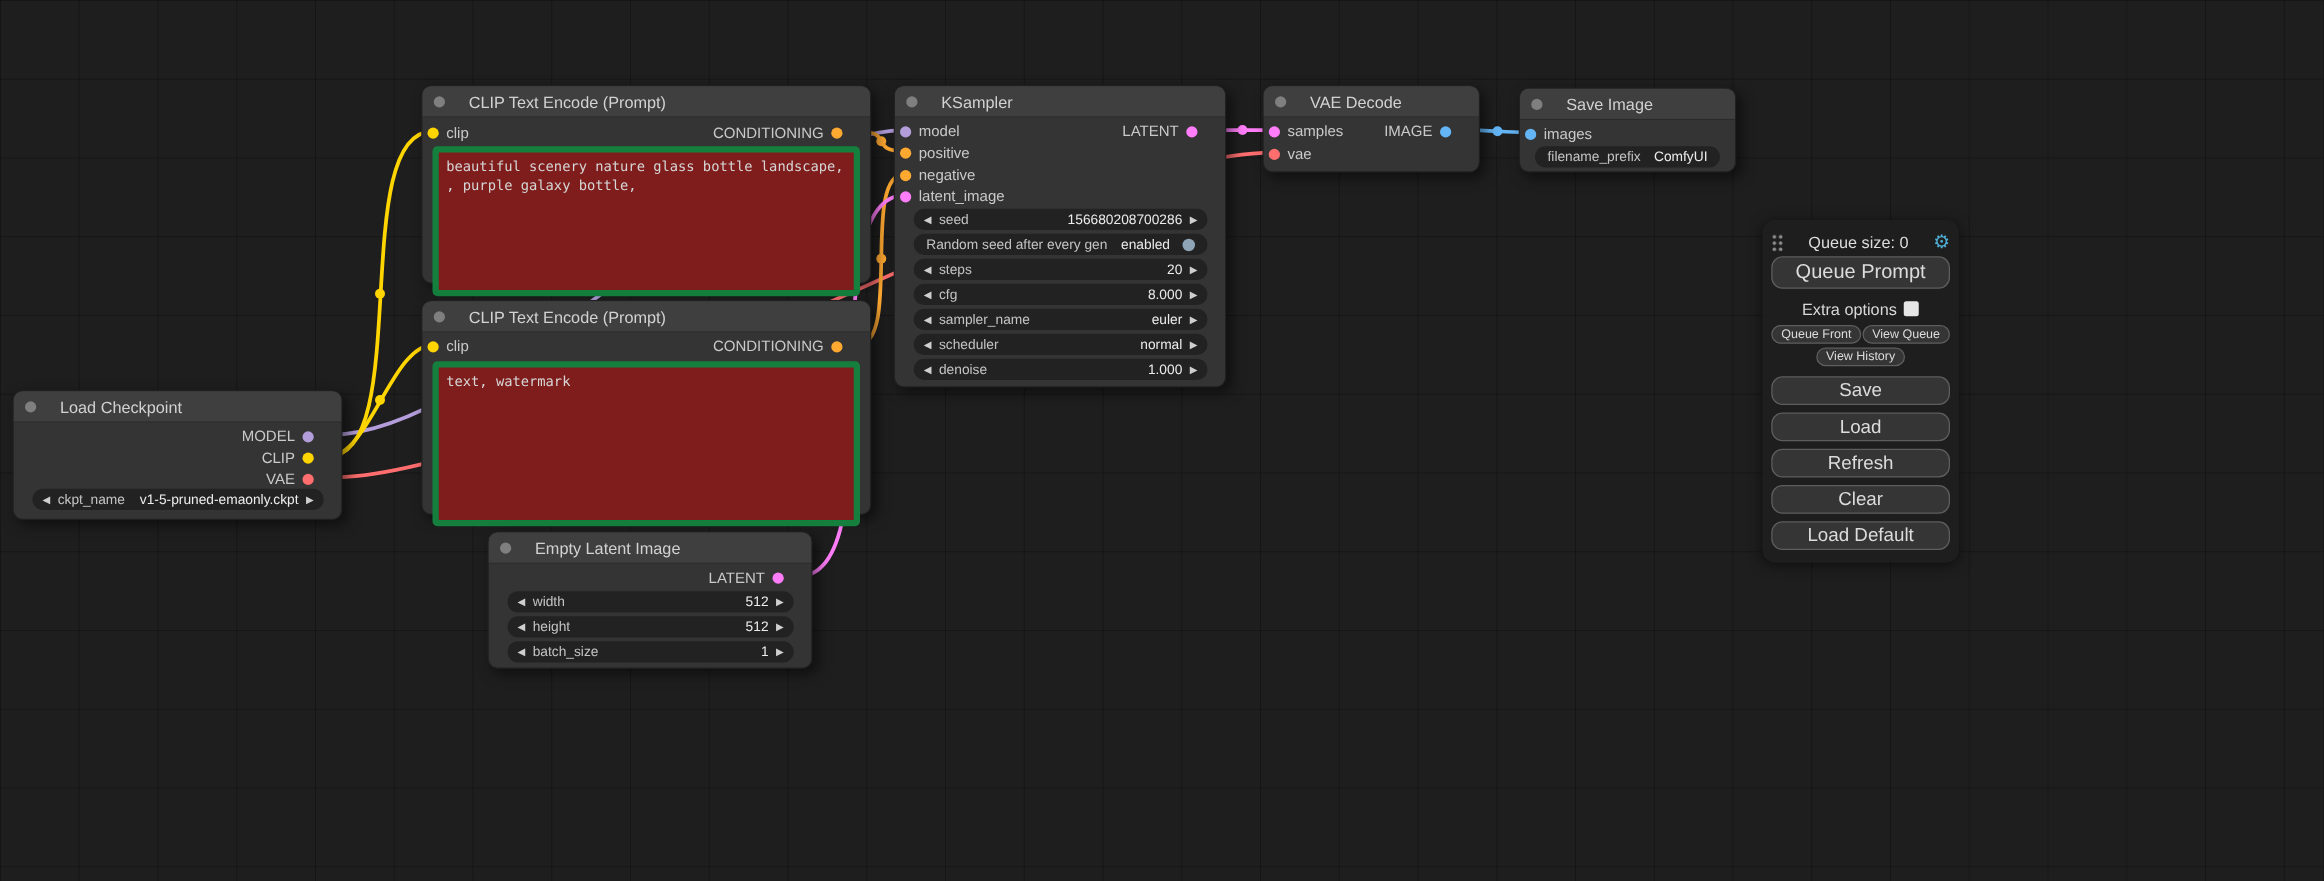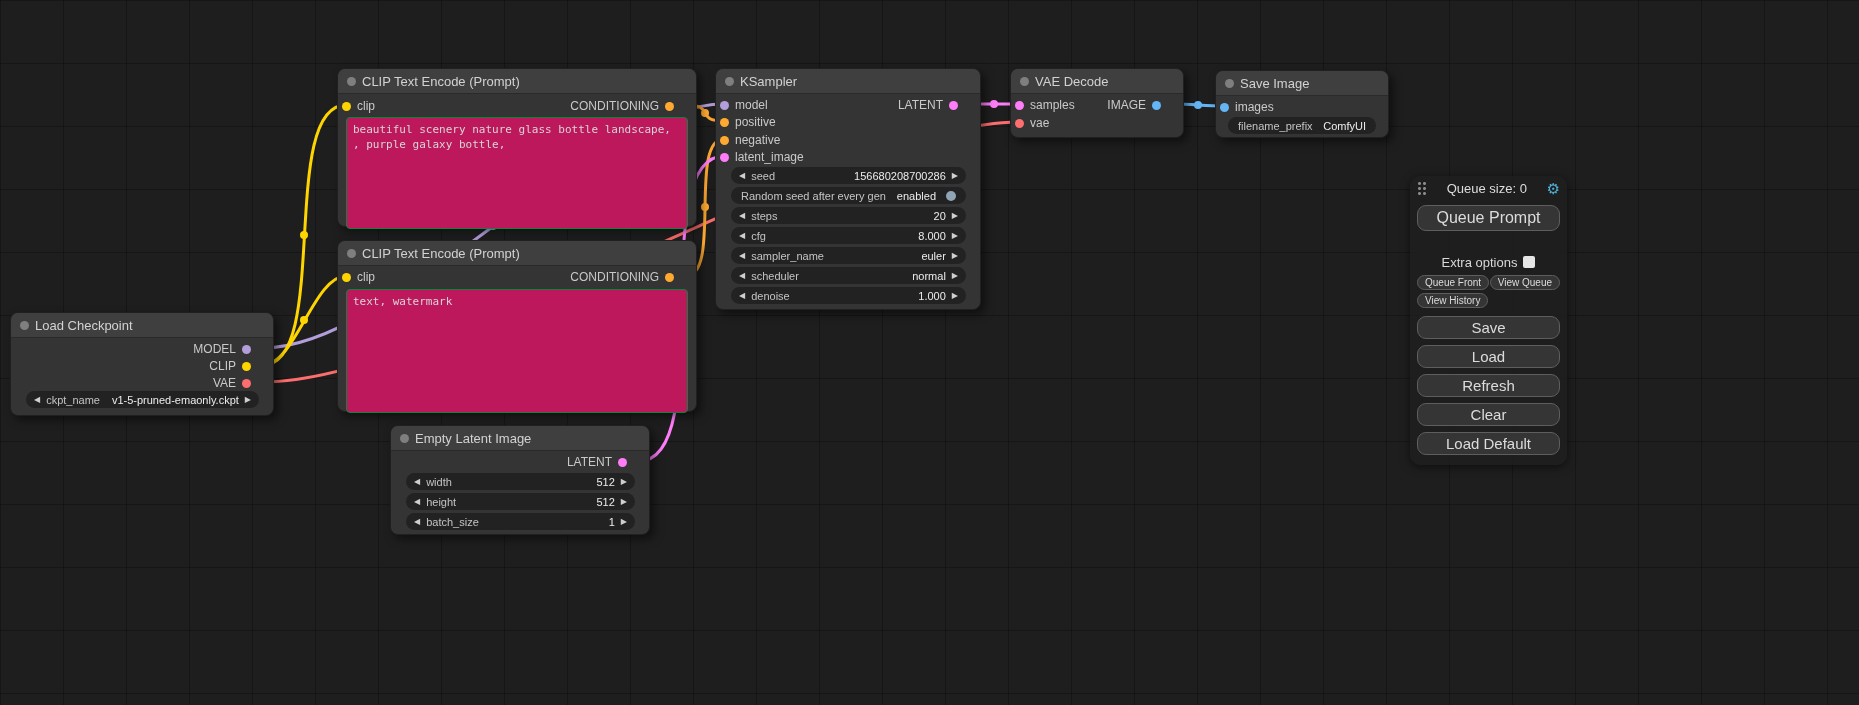--- a/index.html
+++ b/index.html
@@ -19,21 +19,21 @@
   .f-model{fill:#B39DDB}.f-clip{fill:#FFD500}.f-vae{fill:#FF6E6E}
   .f-cond{fill:#FFA931}.f-latent{fill:#FF7DF9}.f-image{fill:#64B5F6}
 
   .node{
     position:absolute;z-index:2;background:#343434;
     border:1px solid #202020;border-radius:8px;
     box-shadow:4px 4px 10px rgba(0,0,0,0.5);
   }
   .node-title{
     height:24px;background:#3f3f3f;border-radius:7px 7px 0 0;
-    display:flex;align-items:center;gap:6px;padding:0 9px;
+    display:flex;align-items:center;gap:19px;padding:0 9px;
     border-bottom:1px solid #2a2a2a;
   }
   .collapse-dot{width:9px;height:9px;border-radius:50%;background:#7f7f7f;flex:0 0 auto;}
   .title-text{font-size:13px;color:#d2d2d2;white-space:nowrap;}
 
   .slot{position:absolute;height:14px;display:flex;align-items:center;gap:6px;font-size:12px;color:#c9c9c9;}
   .slot.in{left:0;padding-left:4px;}
   .slot.out{right:0;padding-right:22px;}
   .slot-dot{width:9px;height:9px;border-radius:50%;flex:0 0 auto;}
   .c-model{background:#B39DDB}.c-clip{background:#FFD500}.c-vae{background:#FF6E6E}
@@ -44,52 +44,52 @@
     border-radius:9px;display:flex;align-items:center;gap:6px;
     padding:0 8px;font-size:11px;color:#c4c4c4;
   }
   .widget .arrow{font-size:8px;color:#cfcfcf;line-height:17px;cursor:pointer;}
   .widget .w-label{white-space:nowrap;}
   .widget .w-value{margin-left:auto;color:#ececec;white-space:nowrap;}
   .widget.no-arrows{padding:0 10px;}
   .toggle-dot{width:10px;height:10px;border-radius:50%;background:#8fa5b5;flex:0 0 auto;margin-left:4px;}
 
   .node-text{
-    position:absolute;left:8px;right:8px;background:#be185d;border:1px solid #15803d;
+    position:absolute;left:8px;right:8px;background:#7f1d1d;border:5px solid #15803d;
     border-radius:4px;padding:5px 6px;
     font-family:"DejaVu Sans Mono", monospace;font-size:11px;line-height:1.35;
     color:#d6d6d6;white-space:pre-wrap;overflow:hidden;
   }
 
   
   .menu-panel{
     position:absolute;left:1410px;top:176px;width:157px;z-index:3;
     background:rgba(30,30,30,0.96);border-radius:10px;
     box-shadow:0 2px 10px rgba(0,0,0,0.55);
     padding:5px 7px 10px 7px;box-sizing:border-box;color:#d8d8d8;
   }
-  .menu-header{display:flex;align-items:flex-start;height:20px;}
+  .menu-header{display:flex;align-items:flex-end;height:20px;}
   .drag-handle{
     width:10px;height:14px;
     background-image:radial-gradient(circle,#8a8a8a 1.2px,transparent 1.7px);
     background-size:5px 5px;flex:0 0 auto;cursor:grab;
   }
   .queue-size{flex:1;text-align:center;font-size:13px;color:#dddddd;}
   .gear{flex:0 0 auto;font-size:15px;color:#4FAFD7;cursor:pointer;line-height:1;}
   .btn{
     display:block;background:#353535;border:1px solid #5e5e5e;border-radius:9px;
     color:#dcdcdc;font-family:"Liberation Sans", sans-serif;cursor:pointer;
   }
-  .btn.big{width:100%;font-size:16px;padding:3px 0;margin:4px 0 21px 0;}
+  .btn.big{width:100%;font-size:16px;padding:3px 0;margin:4px 0 6px 0;}
   .btn.med{width:100%;font-size:15px;padding:2px 0;margin:6px 0 0 0;}
   .btn.small{font-size:10px;padding:1px 7px;border-radius:8px;}
   .extra-row{display:flex;align-items:center;justify-content:center;gap:6px;font-size:13px;height:20px;margin-top:2px;}
   .checkbox{width:12px;height:12px;background:#e6e6e6;border-radius:2px;display:inline-block;}
   .small-row{display:flex;justify-content:space-between;margin-top:3px;}
-  .small-row.center{justify-content:flex-start;margin-top:3px;margin-bottom:8px;}
+  .small-row.center{justify-content:center;margin-top:3px;margin-bottom:8px;}
 </style>
 </head>
 <body>
 
 <div class="canvas">
 
   <svg class="links" width="1859" height="705">
     <path class="s-model" d="M263,348 C395,348 592,104 724,104"></path>
     <path class="s-clip" d="M263,365 C331,365 278,105 346,105"></path>
     <path class="s-clip" d="M263,365 C295,365 314,276 346,276"></path>

